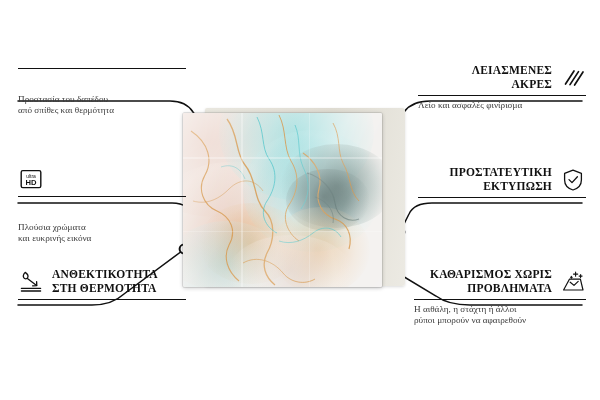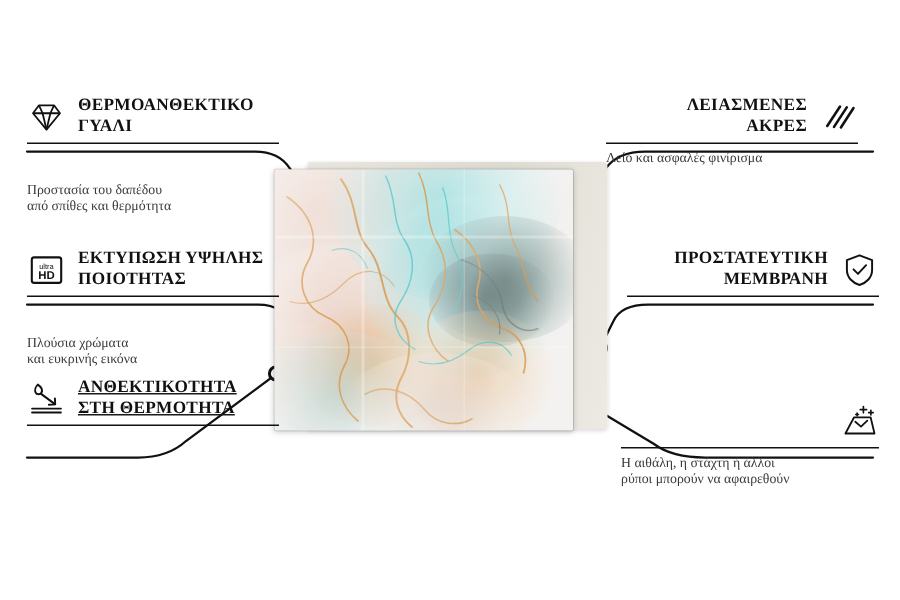--- a/index.html
+++ b/index.html
@@ -58,23 +58,23 @@
   .right .head{justify-content:flex-end;}
   .right .title{text-align:right;}
   .right .desc{}
 
   .ico{width:26px;height:26px;flex:0 0 26px;display:block;}
   .ico svg{display:block;width:26px;height:26px;}
 
   
   #f-heat-glass{left:18px;top:64px;width:168px;}
   #f-print     {left:18px;top:166px;width:168px;}
-  #f-heat-res  {left:18px;top:252px;width:168px;text-decoration:underline;}
-  
-  #f-edges     {right:28px;top:64px;width:168px;}
+  #f-heat-res  {left:18px;top:268px;width:168px;}
+  
+  #f-edges     {right:14px;top:64px;width:168px;}
   #f-membrane  {right:14px;top:166px;width:168px;}
   #f-clean     {right:14px;top:268px;width:172px;}
 </style>
 </head>
 <body>
 
 <div class="stage">
 
   <svg class="connectors" viewBox="0 0 600 400">
     <g fill="none" stroke="#111" stroke-width="1.5" stroke-linecap="round">
@@ -143,50 +143,34 @@
         <i style="left:0;top:0;width:100%;height:1.6px;top:44px;"></i>
         <i style="left:58px;top:0;width:1.6px;height:100%;"></i>
         <i style="left:0;top:118px;width:100%;height:1.4px;opacity:.7;"></i>
         <i style="left:126px;top:0;width:1.4px;height:100%;opacity:.7;"></i>
       </div>
       <div class="sheen"></div>
     </div>
   </div>
 
   <div class="feat left" id="f-heat-glass">
-    <div class="head">
-      <span class="ico">
-        <svg viewBox="0 0 26 26">
-            <g fill="none" stroke="#111" stroke-width="1.2" stroke-linejoin="round">
-          <path d="M4,10.5 L8,5.2 H18 L22,10.5 L13,21.4 Z"></path>
-          <path d="M4,10.5 H22"></path>
-              <path d="M8,5.2 L10.4,10.5 L13,21.4"></path>
-              <path d="M18,5.2 L15.6,10.5 L13,21.4"></path>
-        </g>
-          </svg>
-      </span>
-      <span class="title">ΘΕΡΜΟΑΝΘΕΚΤΙΚΟ
-ΓΥΑΛΙ</span>
-    </div>
     <div class="rule"></div>
     <div class="desc">Προστασία του δαπέδου
 από σπίθες και θερμότητα</div>
   </div>
 
   <div class="feat left" id="f-print">
     <div class="head">
       <span class="ico">
         <svg viewBox="0 0 26 26">
           <rect x="3.2" y="4.6" width="19.6" height="17" rx="1.6" fill="none" stroke="#111" stroke-width="1.4"></rect>
           <text x="13" y="12" font-family="Liberation Sans, sans-serif" font-size="5" text-anchor="middle" fill="#111">ultra</text>
           <text x="13" y="19.2" font-family="Liberation Sans, sans-serif" font-size="7.6" font-weight="bold" text-anchor="middle" fill="#111">HD</text>
         </svg>
       </span>
-      <span class="title">ΕΚΤΥΠΩΣΗ ΥΨΗΛΗΣ
-ΠΟΙΟΤΗΤΑΣ</span>
     </div>
     <div class="rule"></div>
     <div class="desc">Πλούσια χρώματα
 και ευκρινής εικόνα</div>
   </div>
 
   <div class="feat left" id="f-heat-res">
     <div class="head">
       <span class="ico">
         <svg viewBox="0 0 26 26">
@@ -219,35 +203,37 @@
           </svg>
       </span>
     </div>
     <div class="rule"></div>
     <div class="desc">Λείο και ασφαλές φινίρισμα</div>
   </div>
 
   <div class="feat right" id="f-membrane">
     <div class="head">
       <span class="title">ΠΡΟΣΤΑΤΕΥΤΙΚΗ
-ΜΕΜΒΡΑΝΗ</span>
+ΕΚΤΥΠΩΣΗ</span>
       <span class="ico">
         <svg viewBox="0 0 26 26">
             <g fill="none" stroke="#111" stroke-width="1.3" stroke-linejoin="round" stroke-linecap="round">
           <path d="M13,3.2 L21.4,6.4 V13 C21.4,18 17.6,21.6 13,23 C8.4,21.6 4.6,18 4.6,13 V6.4 Z"></path>
           <path d="M9,12.6 L12,15.6 L17.4,9.8"></path>
         </g>
           </svg>
       </span>
     </div>
     <div class="rule"></div>
   </div>
 
   <div class="feat right" id="f-clean">
     <div class="head">
+      <span class="title">ΚΑΘΑΡΙΣΜΟΣ ΧΩΡΙΣ
+ΠΡΟΒΛΗΜΑΤΑ</span>
       <span class="ico">
         <svg viewBox="0 0 26 26">
           <g fill="none" stroke="#111" stroke-width="1.2" stroke-linejoin="round" stroke-linecap="round">
             <path d="M3.6,21 L9.4,10.2 H20.4 L23,21 Z"></path>
             <path d="M10.2,13.2 L14,16.4 L18.2,12.4"></path>
           </g>
           <g stroke="#111" stroke-width="1.1" stroke-linecap="round">
             <path d="M15.6,3 L15.6,7.2"></path>
               <path d="M13.5,5.1 L17.7,5.1"></path>
             <path d="M20.6,5.6 L20.6,8.6"></path>

